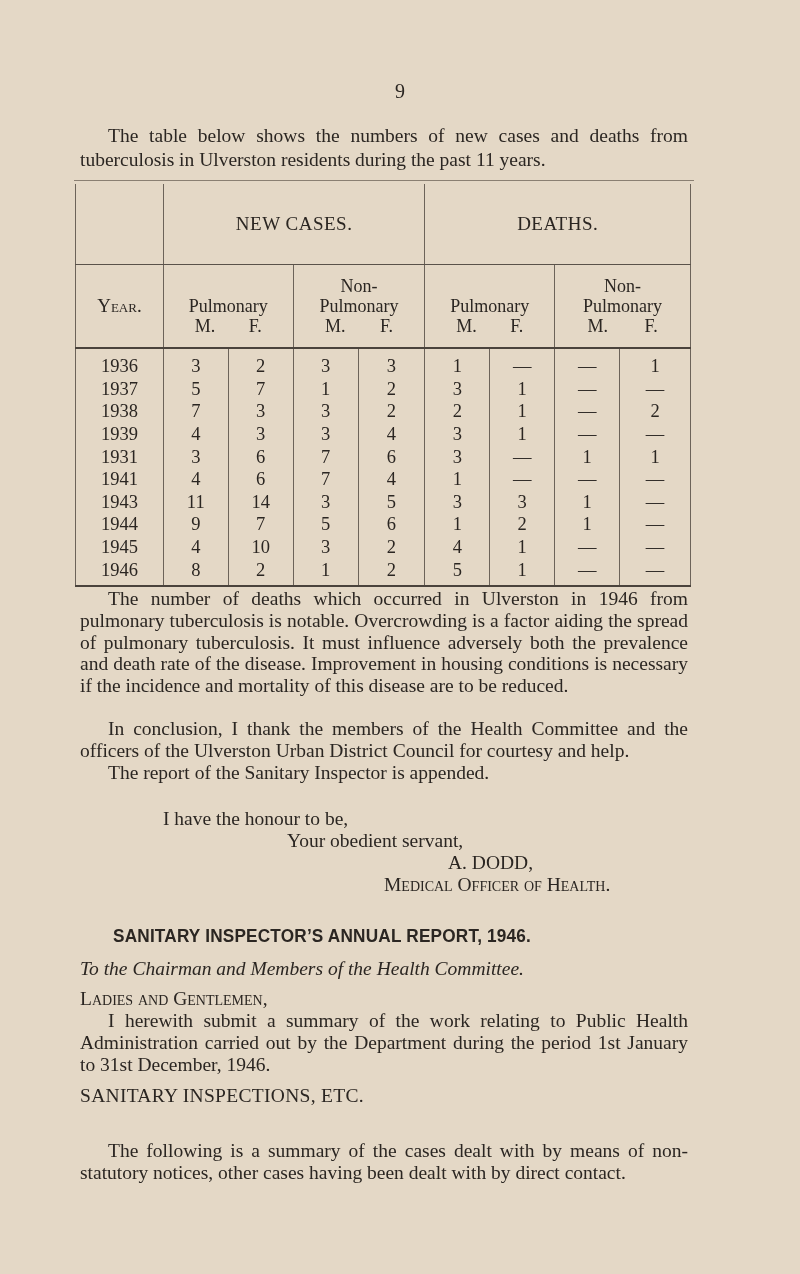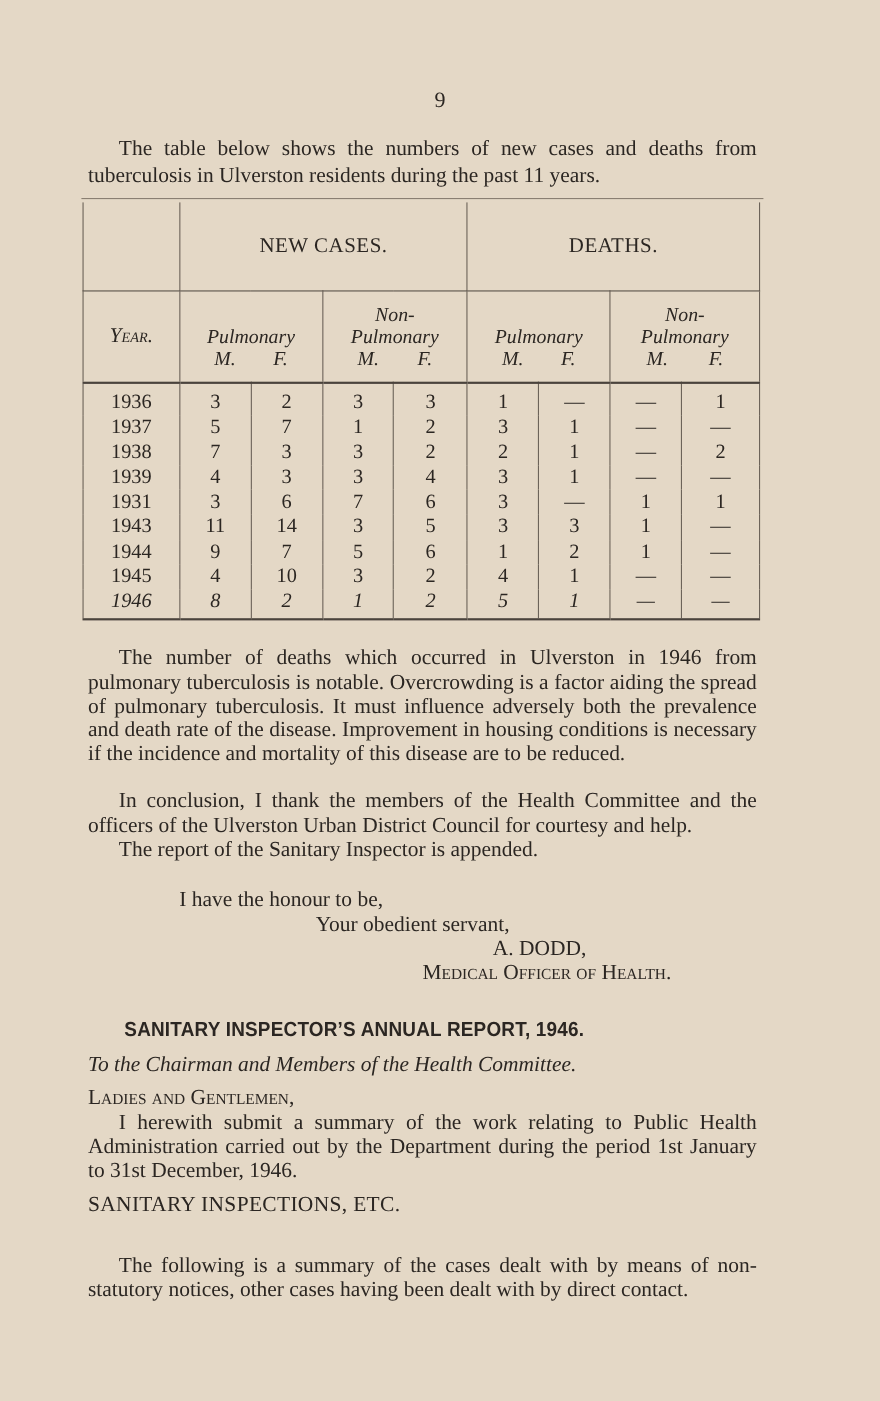--- a/index.html
+++ b/index.html
@@ -31,21 +31,21 @@
     font-size: 18px;
   }
   table.tb td, table.tb th {
     padding: 0; font-weight: normal; text-align: center; vertical-align: middle;
   }
   .h-group { height: 80px; font-size: 19px; letter-spacing: 0.5px; }
   .h-sub { height: 84px; font-size: 18px; line-height: 20px; }
   .bl { border-left: 1px solid #6c6359; }
   .br { border-right: 1px solid #6c6359; }
   .bb { border-bottom: 1.5px solid #5a524a; }
-  .bbt { border-bottom: 2px solid #4a433c; font-style: italic; }
+  .bbt { border-bottom: 2px solid #4a433c; }
   .mf { display: flex; justify-content: space-around; padding: 0 14px; }
   .yr-head { font-variant: small-caps; font-size: 19px; }
   td.num { height: 22.6px; line-height: 22px; font-size: 18.5px; }
   tr.first td.num { padding-top: 6px; }
   tr.last td.num { padding-bottom: 4px; }
   .text {
     position: absolute; left: 80px; width: 608px;
     font-size: 19.5px; line-height: 21.8px; text-align: justify;
   }
   .p1 { top: 588px; }
@@ -181,20 +181,31 @@
         <td class="num br">3</td>
         <td class="num br">6</td>
         <td class="num br">7</td>
         <td class="num br">6</td>
         <td class="num br">3</td>
         <td class="num br">—</td>
         <td class="num br">1</td>
         <td class="num br">1</td>
       </tr>
       <tr>
+        <td class="num br bl">1941</td>
+        <td class="num br">4</td>
+        <td class="num br">6</td>
+        <td class="num br">7</td>
+        <td class="num br">4</td>
+        <td class="num br">1</td>
+        <td class="num br">—</td>
+        <td class="num br">—</td>
+        <td class="num br">—</td>
+      </tr>
+      <tr>
         <td class="num br bl">1943</td>
         <td class="num br">11</td>
         <td class="num br">14</td>
         <td class="num br">3</td>
         <td class="num br">5</td>
         <td class="num br">3</td>
         <td class="num br">3</td>
         <td class="num br">1</td>
         <td class="num br">—</td>
       </tr>

